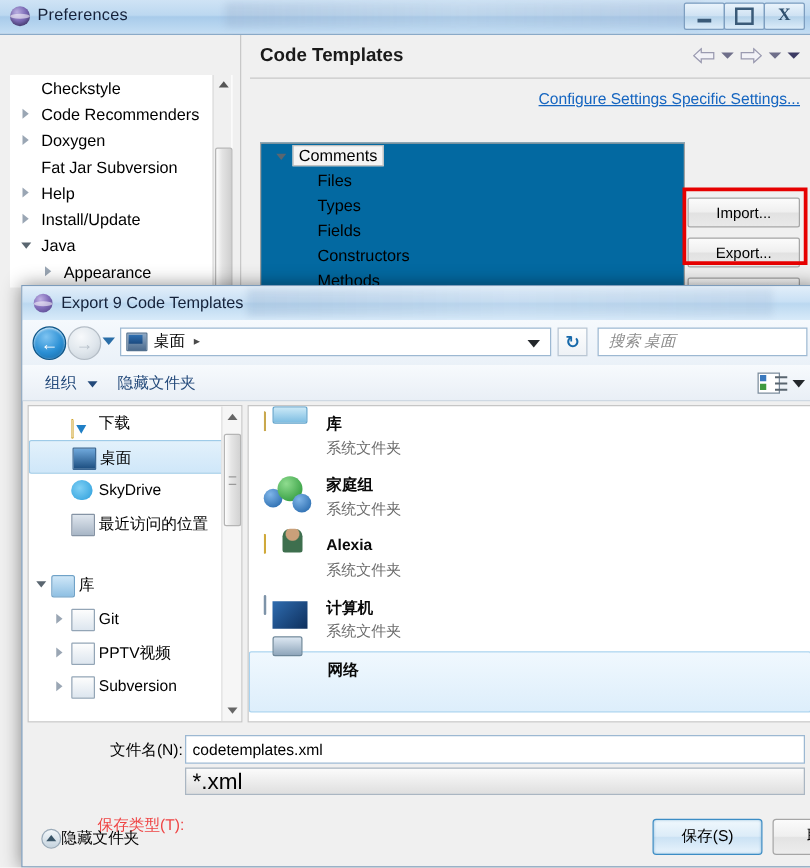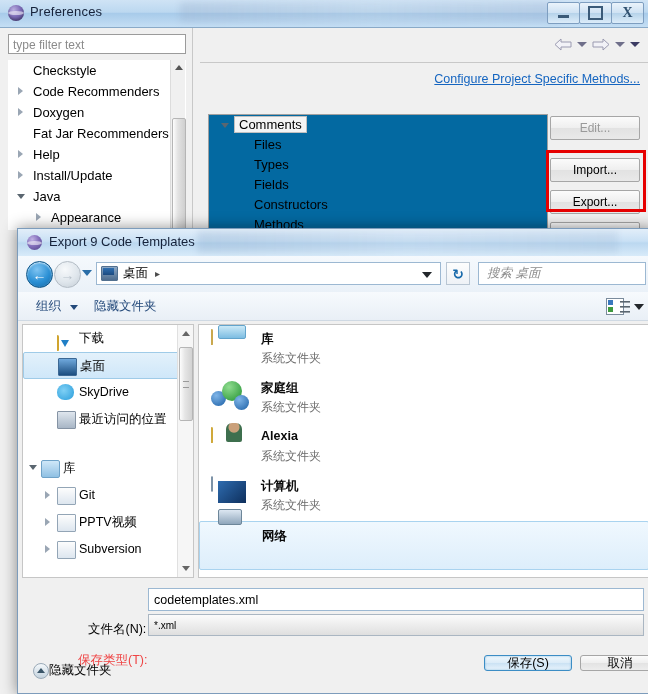--- a/index.html
+++ b/index.html
@@ -367,48 +367,48 @@
   .ic-network{
     background:radial-gradient(circle at 38% 32%,#a9e6ff 0%,#2f9fd8 45%,#1b6ba5 100%);
     border-radius:50%;position:relative;
   }
   .ic-network:after{
     content:"";position:absolute;left:6px;bottom:2px;width:22px;height:14px;
     background:linear-gradient(to bottom,#dce7f2,#8fa6bb);border:1px solid #6d8699;border-radius:2px;
   }
 
   
-  #fname-label{position:absolute;left:88px;top:592px;font-size:12.5px;color:#000;margin-top:29px;}
+  #fname-label{position:absolute;left:88px;top:592px;font-size:12.5px;color:#000;}
   #fname-input{
     position:absolute;left:148px;top:588px;right:4px;height:23px;
     background:#fff;border:1px solid #9cb8d2;box-sizing:border-box;
     display:flex;align-items:center;padding-left:5px;font-size:12.5px;color:#000;
   }
   #ftype-label{position:absolute;left:78px;top:652px;font-size:12.5px;color:#ef4444;}
   #ftype-input{
     position:absolute;left:148px;top:614px;right:4px;height:22px;
     background:linear-gradient(to bottom,#fbfbfb,#dfdfdf);border:1px solid #aab6c2;
     box-sizing:border-box;display:flex;align-items:center;padding-left:5px;
-    font-size:10px;color:#000;
+    font-size:18px;color:#000;
   }
   #hide-folders{position:absolute;left:33px;top:662px;display:flex;align-items:center;gap:0;}
   #hide-folders .hf-circle{
     width:14px;height:14px;border-radius:50%;
     background:linear-gradient(to bottom,#f4f8fb,#c5d3de);border:1px solid #9aaab8;
     position:relative;
   }
   #hide-folders .hf-circle:after{
     content:"";position:absolute;left:3px;top:4px;width:0;height:0;
     border-left:4px solid transparent;border-right:4px solid transparent;border-bottom:5px solid #3a5568;
   }
   #hide-folders .hf-lbl{font-size:12.5px;color:#000;}
   .dlg-btn{
-    position:absolute;top:655px;width:88px;height:16px;
+    position:absolute;top:655px;width:88px;height:29px;
     border-radius:3px;box-sizing:border-box;
-    display:flex;align-items:center;justify-content:center;font-size:12.5px;color:#000;
+    display:flex;align-items:center;justify-content:center;font-size:12.5px;color:#000;margin-left:38px;
   }
   #btn-save{
     left:484px;
     background:linear-gradient(to bottom,#f0f8fd,#dcecf8 48%,#cbe2f4 52%,#e9f4fc);
     border:1px solid #3c8dc5;box-shadow:0 0 2px rgba(60,141,197,.6) inset;
   }
   #btn-cancel{
     left:580px;width:80px;
     background:linear-gradient(to bottom,#fbfbfb,#efefef 48%,#e3e3e3 52%,#ededed);
     border:1px solid #a6a6a6;
@@ -427,69 +427,68 @@
         <span class="min-glyph"></span>
       </div>
     <div class="winbtn" id="btn-max">
         <span class="max-glyph"></span>
       </div>
     <div class="winbtn" id="btn-close">
         <span class="close-glyph">X</span>
       </div>
   </div>
 
-  <div id="filter-input" placeholder="type filter text">type filter text</div>
 
   <div id="prefs-tree">
     <div class="tree-row"><span class="lbl">Checkstyle</span></div>
     <div class="tree-row"><span class="arrow"></span><span class="lbl">Code Recommenders</span></div>
     <div class="tree-row"><span class="arrow"></span><span class="lbl">Doxygen</span></div>
-    <div class="tree-row"><span class="lbl">Fat Jar Recommenders</span></div>
+    <div class="tree-row"><span class="lbl">Fat Jar Subversion</span></div>
     <div class="tree-row"><span class="arrow"></span><span class="lbl">Help</span></div>
     <div class="tree-row"><span class="arrow"></span><span class="lbl">Install/Update</span></div>
     <div class="tree-row"><span class="arrow open"></span><span class="lbl">Java</span></div>
     <div class="tree-row indent"><span class="arrow"></span><span class="lbl">Appearance</span></div>
   </div>
 
   <div id="prefs-tree-scroll">
     <div class="up"></div>
     <div class="thumb"></div>
   </div>
   <div id="prefs-divider"></div>
 
+  <div id="panel-title">Code Templates</div>
 
   <div id="panel-navs">
     <span class="nav-arrow-left">
       <svg width="18" height="13" viewBox="0 0 18 13">
           <path d="M7 1 L1 6.5 L7 12 L7 9 L17 9 L17 4 L7 4 Z" fill="#f2f2f7" stroke="#9a9ab0" stroke-width="1"></path>
         </svg>
     </span>
     <span class="nav-caret"></span>
     <span class="nav-arrow-right">
       <svg width="18" height="13" viewBox="0 0 18 13">
           <path d="M11 1 L17 6.5 L11 12 L11 9 L1 9 L1 4 L11 4 Z" fill="#f2f2f7" stroke="#9a9ab0" stroke-width="1"></path>
         </svg>
     </span>
     <span class="nav-caret"></span>
     <span class="nav-caret dark"></span>
   </div>
   <div id="panel-sep"></div>
 
-  <div id="configure-link">Configure Project Specific Methods...</div>
+  <div id="configure-link">Configure Settings Specific Settings...</div>
 
   <div id="tpl-tree">
     <div class="tpl-row sel"><span class="arrow-open"></span><span class="boxed">Comments</span></div>
     <div class="tpl-row child"><span>Files</span></div>
     <div class="tpl-row child"><span>Types</span></div>
     <div class="tpl-row child"><span>Fields</span></div>
     <div class="tpl-row child"><span>Constructors</span></div>
     <div class="tpl-row child"><span>Methods</span></div>
   </div>
 
-  <div class="side-btn disabled" id="btn-edit">Edit...</div>
   <div class="side-btn" id="btn-import">Import...</div>
   <div class="side-btn" id="btn-export">Export...</div>
   <div class="side-btn" id="btn-extra"></div>
   <div id="red-highlight"></div>
 </div>
 
 <div id="export-dialog">
 
   <div id="export-titlebar">
     <div class="glass-blur2"></div>

